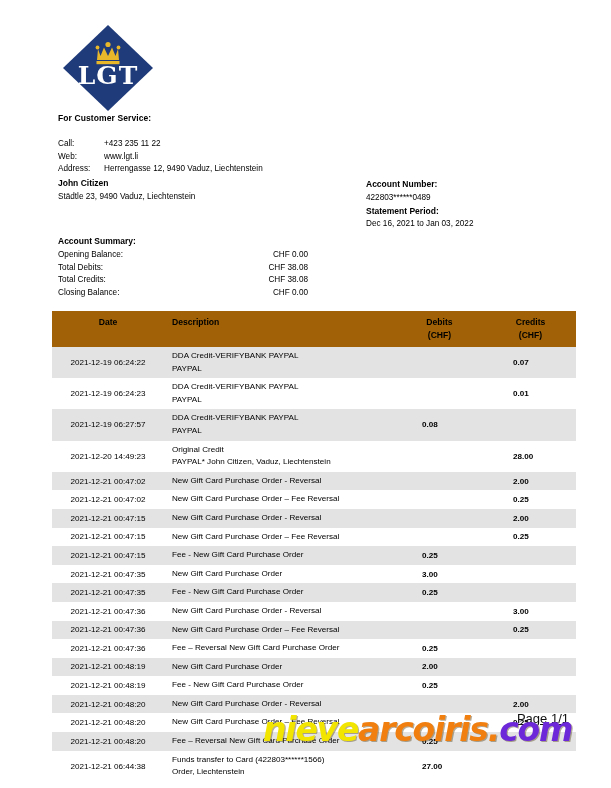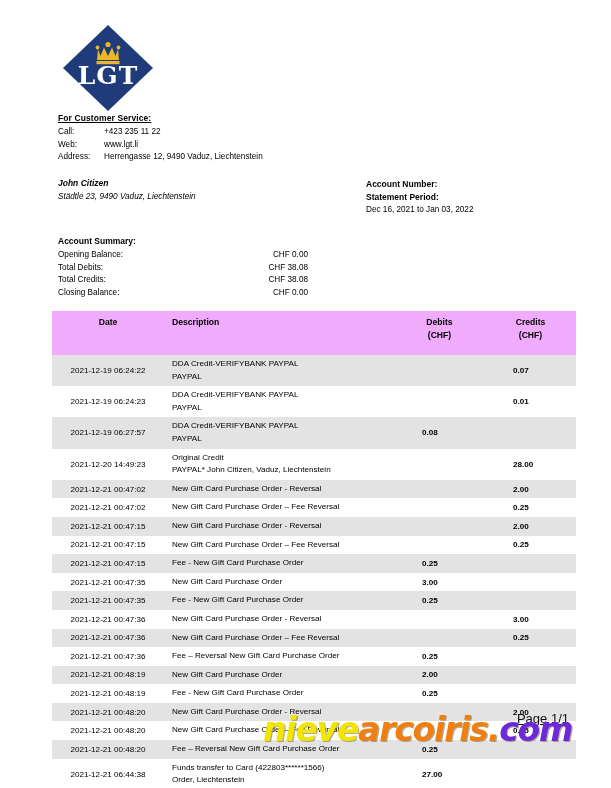--- a/index.html
+++ b/index.html
@@ -36,42 +36,40 @@
   .cs-block {
     position: absolute;
     left: 58px;
     top: 113px;
     width: 340px;
   }
   .cs-title {
     font-size: 8.5px;
     font-weight: bold;
     letter-spacing: 0.1px;
-    margin-bottom: 3px;
-    text-decoration: underline;
+    margin-bottom: 15px;
   }
   .cs-row {
     font-size: 8.2px;
     line-height: 12.6px;
     white-space: nowrap;
   }
   .cs-label {
     display: inline-block;
     width: 46px;
     vertical-align: top;
   }
   .cs-value { display: inline-block; vertical-align: top; }
 
   
   .cust-block {
     position: absolute;
     left: 58px;
     top: 178px;
     width: 300px;
-    font-style: italic;
   }
   .cust-name {
     font-size: 8.5px;
     font-weight: bold;
     margin-bottom: 3px;
   }
   .cust-addr {
     font-size: 8.2px;
     line-height: 12px;
   }
@@ -121,24 +119,24 @@
   
   .tbl {
     position: absolute;
     left: 52px;
     top: 311px;
     width: 516px;
     border-collapse: collapse;
     table-layout: fixed;
   }
   .tbl th {
-    background: #f0abfc;
+    background: #a16207;
     font-size: 8.6px;
     font-weight: bold;
-    padding: 6px 0 15px 0;
+    padding: 6px 0 7px 0;
     vertical-align: top;
     border: none;
   }
   .th-date  { width: 112px; text-align: center; }
   .th-desc  { width: 222px; text-align: left; padding-left: 8px !important; }
   .th-deb   { width: 91px;  }
   .th-cred  { width: 91px;  text-align: center; }
   .th-l2 { display: block; margin-top: 3px; }
 
   .tbl td {
@@ -229,20 +227,21 @@
     </div>
   </div>
 
   <div class="cust-block">
     <div class="cust-name">John Citizen</div>
     <div class="cust-addr">Städtle 23, 9490 Vaduz, Liechtenstein</div>
   </div>
 
   <div class="acct-block">
     <div class="acct-label">Account Number:</div>
+    <div class="acct-value">422803******0489</div>
     <div class="acct-label">Statement Period:</div>
     <div class="acct-value">Dec 16, 2021 to Jan 03, 2022</div>
   </div>
 
   <div class="sum-block">
     <div class="sum-title">Account Summary:</div>
     <div class="sum-row">
       <span class="sum-key">Opening Balance:</span>
       <span class="sum-val">CHF 0.00</span>
     </div>

